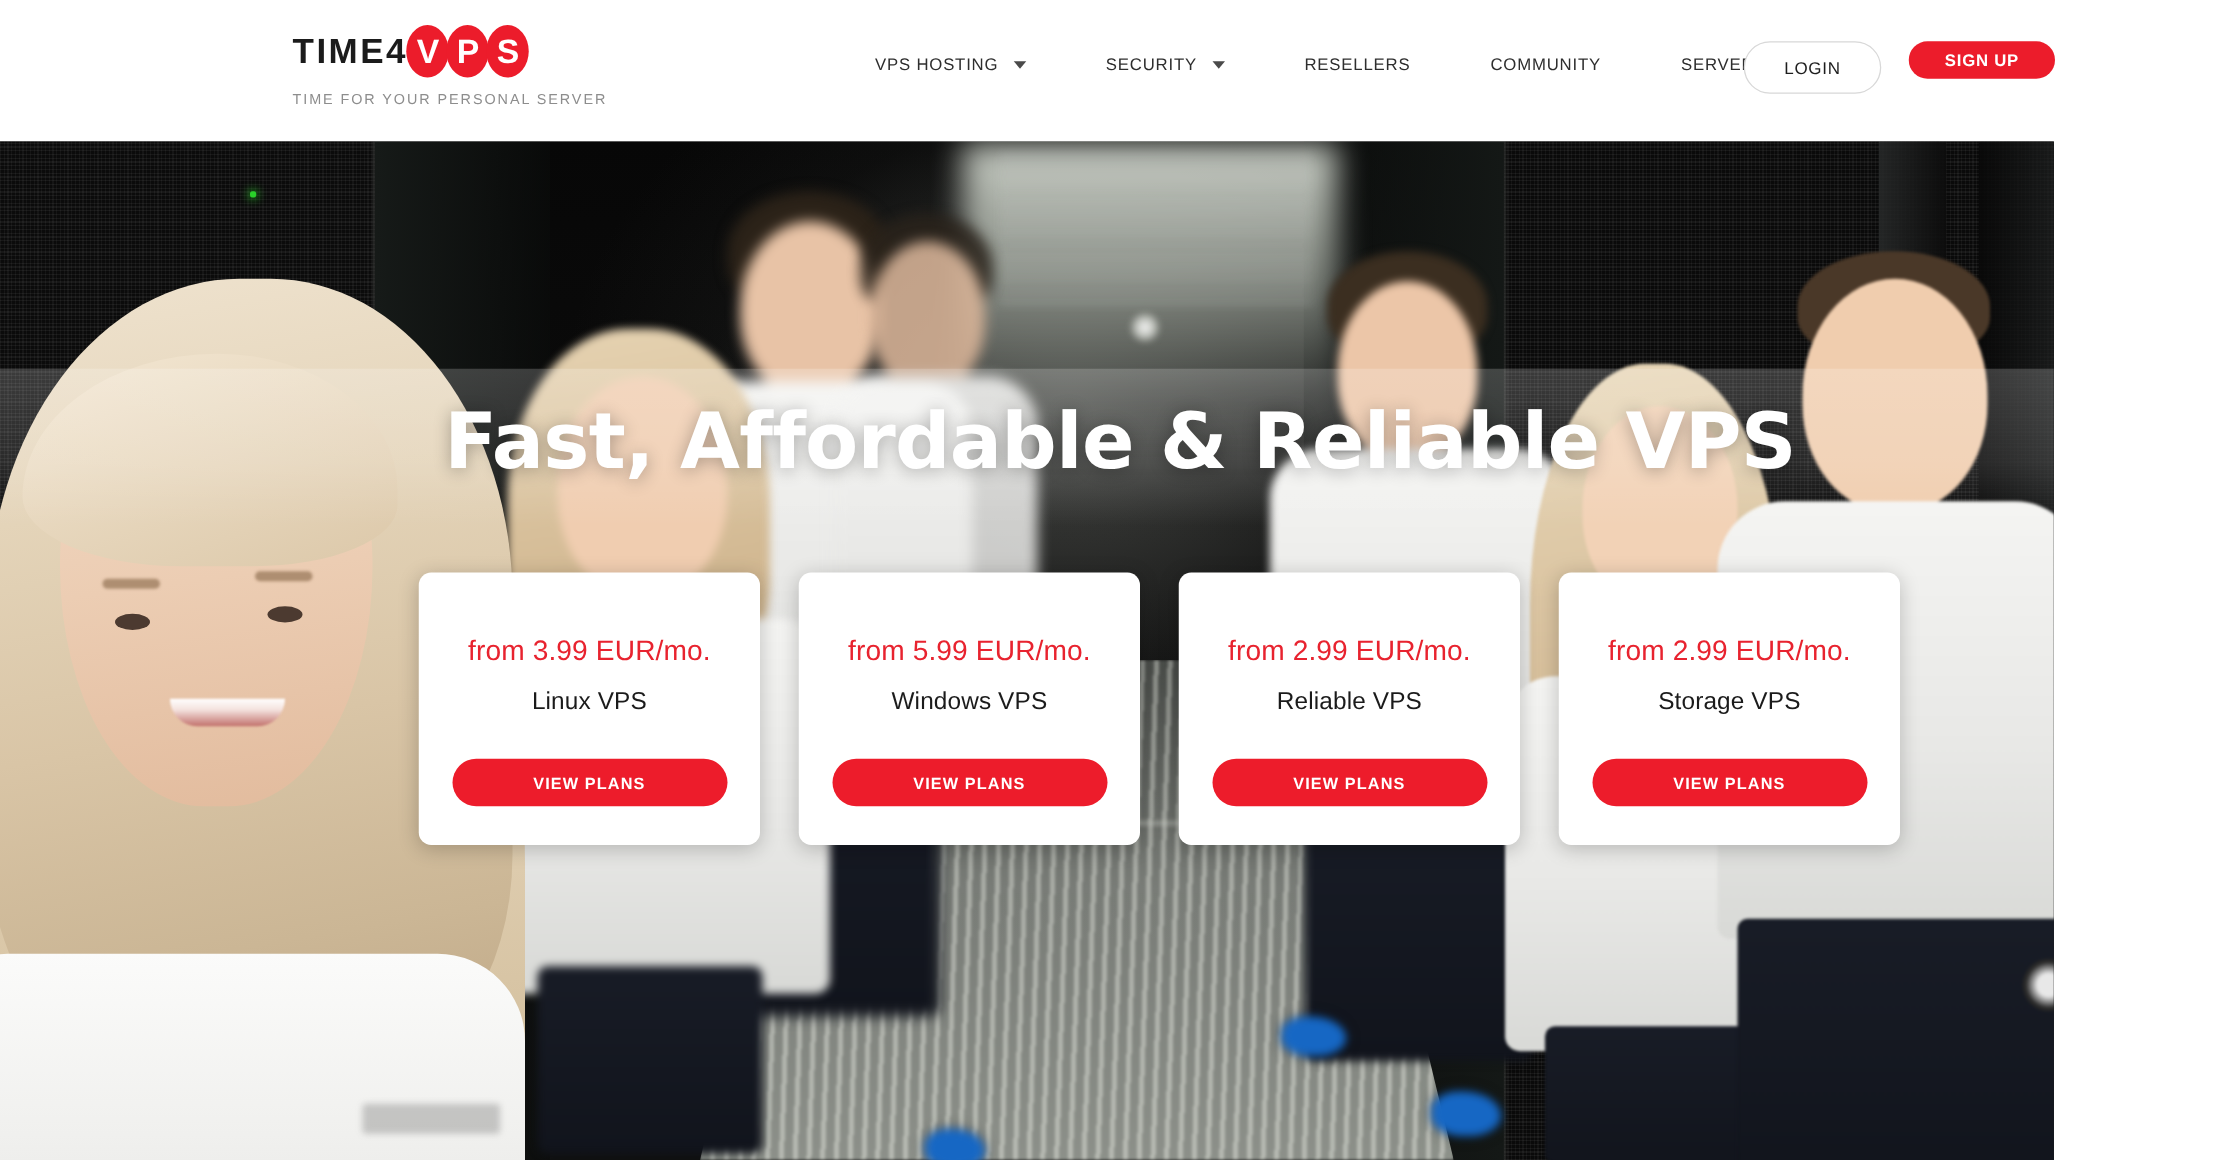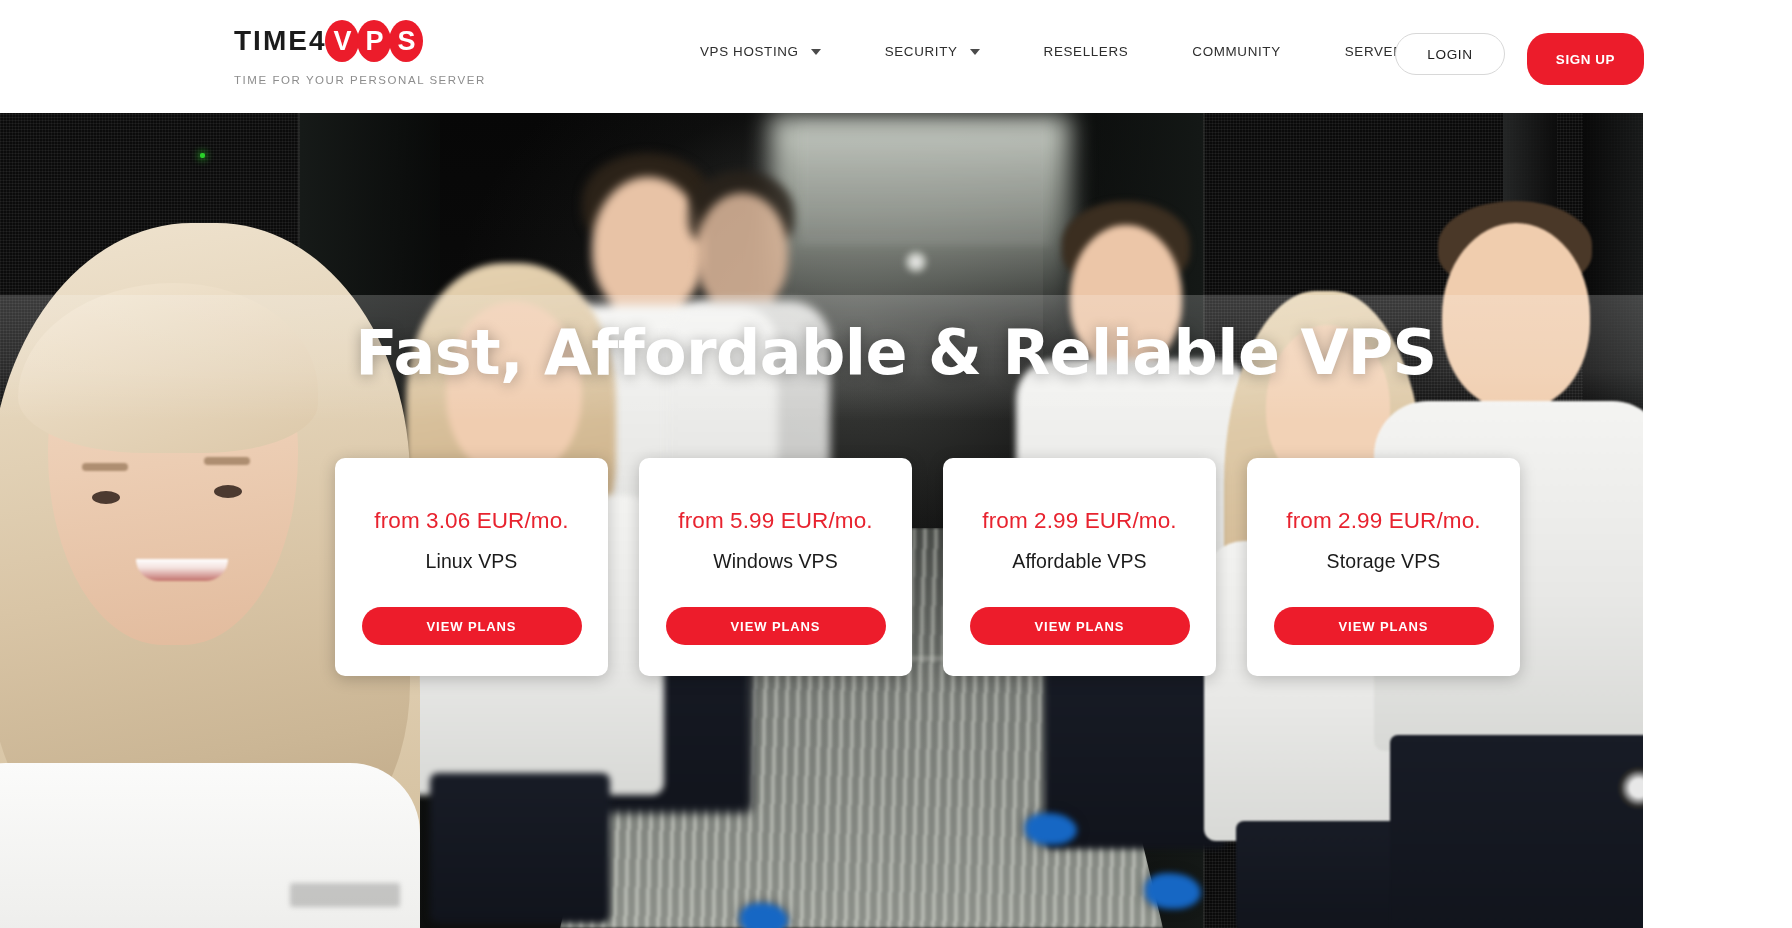--- a/index.html
+++ b/index.html
@@ -131,21 +131,21 @@
     align-items: center;
     justify-content: center;
     cursor: pointer;
   }
 
   .btn-signup {
     position: absolute;
     left: 1527px;
     top: 33px;
     width: 117px;
-    height: 52px;
+    height: 30px;
     border-radius: 21px;
     background: #ec1c2b;
     color: #ffffff;
     font-size: 13.4px;
     font-weight: 700;
     letter-spacing: 0.6px;
     display: flex;
     align-items: center;
     justify-content: center;
     cursor: pointer;
@@ -522,34 +522,34 @@
       <div class="fg-shirt-logo"></div>
     </div>
 
     <div class="headline-band"></div>
 
     <h1 class="headline">Fast, Affordable &amp; Reliable VPS</h1>
 
     <div class="cards">
 
       <div class="card">
-        <div class="card-price">from 3.06 EUR/mo.</div>
+        <div class="card-price">from 3.99 EUR/mo.</div>
         <div class="card-title">Linux VPS</div>
         <button class="card-btn">VIEW PLANS</button>
       </div>
 
       <div class="card">
         <div class="card-price">from 5.99 EUR/mo.</div>
         <div class="card-title">Windows VPS</div>
         <button class="card-btn">VIEW PLANS</button>
       </div>
 
       <div class="card">
         <div class="card-price">from 2.99 EUR/mo.</div>
-        <div class="card-title">Affordable VPS</div>
+        <div class="card-title">Reliable VPS</div>
         <button class="card-btn">VIEW PLANS</button>
       </div>
 
       <div class="card">
         <div class="card-price">from 2.99 EUR/mo.</div>
         <div class="card-title">Storage VPS</div>
         <button class="card-btn">VIEW PLANS</button>
       </div>
 
     </div>

